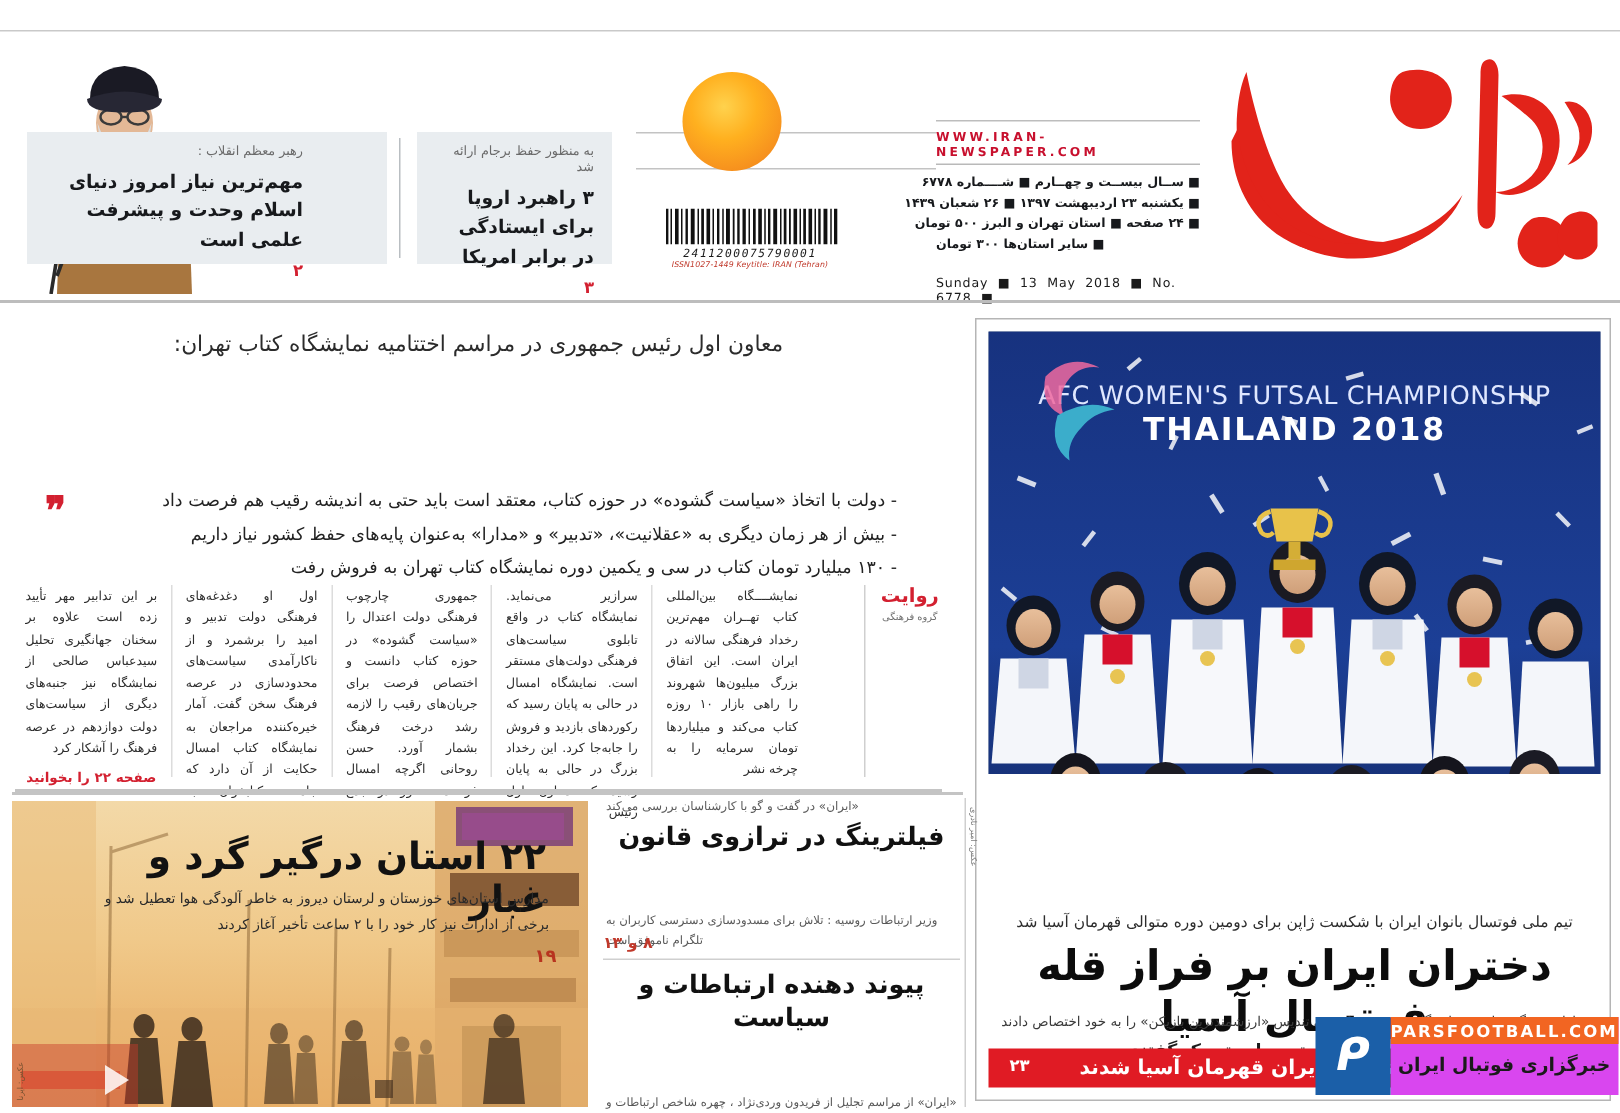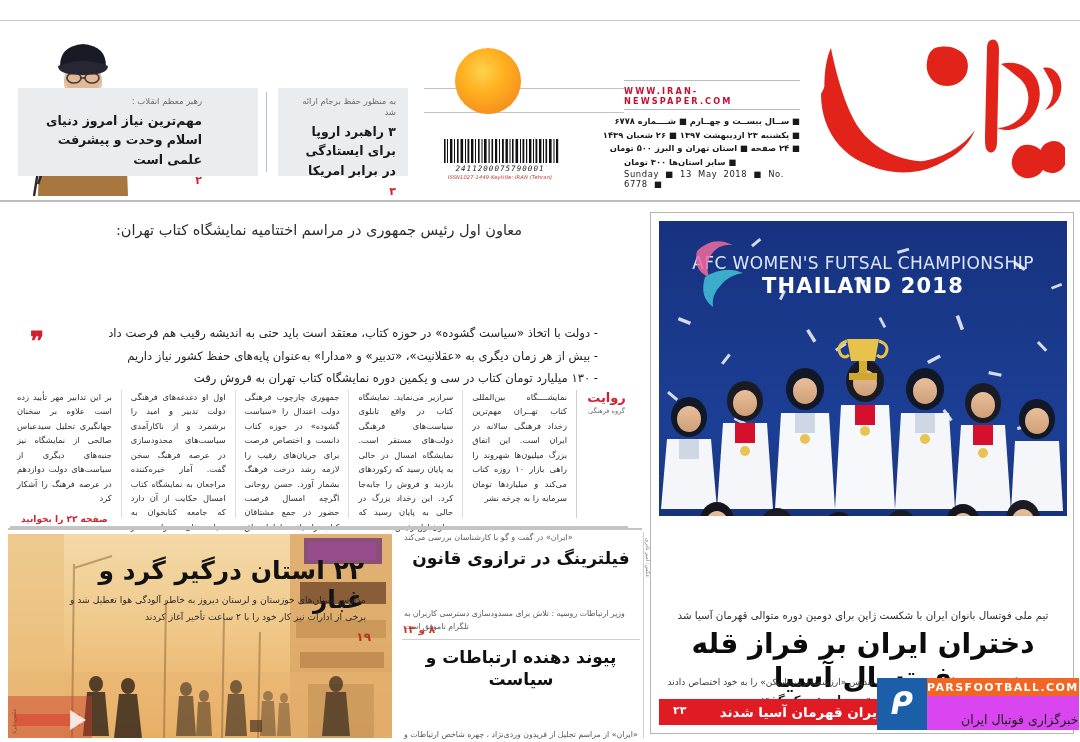--- a/index.html
+++ b/index.html
@@ -93,21 +93,21 @@
     font-size: 8.2px; color: #c8102e; letter-spacing: 2.1px;
     direction: ltr; text-align: left; font-weight: bold;
     border-bottom: 1px solid #b9b9b9; padding-bottom: 3px; margin-bottom: 5px;
   }
   .mast-line {
     font-size: 8.4px; color: #17191c; line-height: 1.62; text-align: left;
     direction: rtl; font-weight: bold; white-space: nowrap;
   }
   .mast-en {
     direction: ltr; text-align: left; font-size: 8.4px; color: #1a1a1a;
-    margin-top: 0; letter-spacing: 0.6px; word-spacing: 3px;
+    margin-top: 14px; letter-spacing: 0.6px; word-spacing: 3px;
   }
   .mast-rule-a { position: absolute; top: 80px; left: 624px; width: 176px; height: 1px; background: #bdbdbd; }
 
   
   .logotype {
     position: absolute; top: 24px; left: 815px; width: 250px; height: 170px;
   }
 
   
   .lead { position: absolute; top: 212px; left: 0; width: 638px; height: 318px; }
@@ -142,21 +142,21 @@
     flex: 1; padding: 0 9px; font-size: 8.3px; color: #2e2e2e;
     line-height: 1.74; text-align: justify; direction: rtl;
     border-left: 1px solid #dcdcdc;
   }
   .lcol:last-child { border-left: none; }
   .lcol-read {
     color: #d32030; font-weight: bold; font-size: 9px; margin-top: 7px; text-align: center;
   }
   .revayat-box {
     width: 54px; flex: none; padding-left: 6px; border-left: 1px solid #cfcfcf;
-    text-align: center; direction: rtl;
+    text-align: center; direction: rtl; margin-left: 35px;
   }
   .revayat-title { font-size: 13px; color: #d32030; font-weight: bold; letter-spacing: -0.5px; }
   .revayat-sub { font-size: 6.6px; color: #6d6d6d; margin-top: 2px; }
   .lead-rule-bottom {
     position: absolute; top: 314px; right: 10px; width: 618px; height: 2px; background: #c4c4c4;
   }
 
   
   .sports {
     position: absolute; top: 212px; left: 650px; width: 424px; height: 522px;
@@ -211,22 +211,22 @@
     width: 50px; background: #1b5fa8; position: relative; flex: none;
     display: flex; align-items: center; justify-content: center;
   }
   .pf-badge-glyph { color: #fff; font-size: 30px; font-weight: bold; font-style: italic; line-height: 1; }
   .pf-text { flex: 1; background: #d946ef; display: flex; flex-direction: column; }
   .pf-url {
     background: #f26522; color: #fff; font-size: 11px; letter-spacing: 1.4px;
     text-align: center; padding: 3px 0 2px 0; direction: ltr; font-weight: bold;
   }
   .pf-fa {
-    color: #1a1a1a; font-size: 12.5px; text-align: right; padding: 16px 0;
-    direction: rtl; font-weight: normal;
+    color: #1a1a1a; font-size: 12.5px; text-align: center; padding: 6px 0;
+    direction: rtl; font-weight: bold;
   }
 
   
   .dust {
     position: absolute; top: 534px; left: 8px; width: 384px; height: 204px;
     overflow: hidden;
   }
   .dust-title {
     position: absolute; top: 22px; right: 28px; width: 320px; text-align: right;
     font-size: 25px; font-weight: bold; color: #121212; direction: rtl; letter-spacing: -0.6px;

